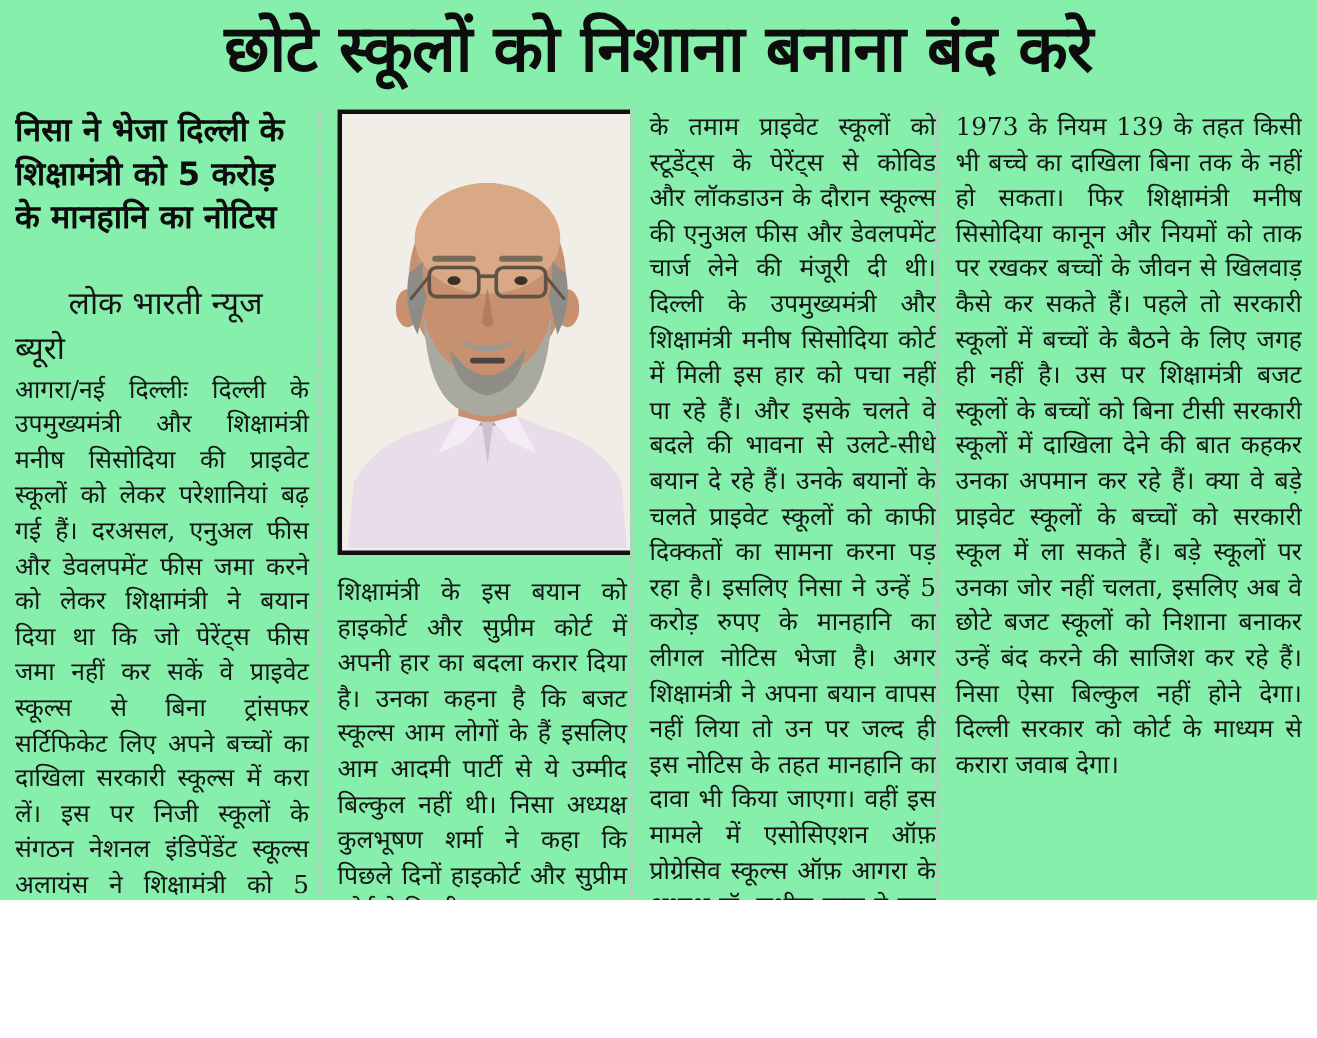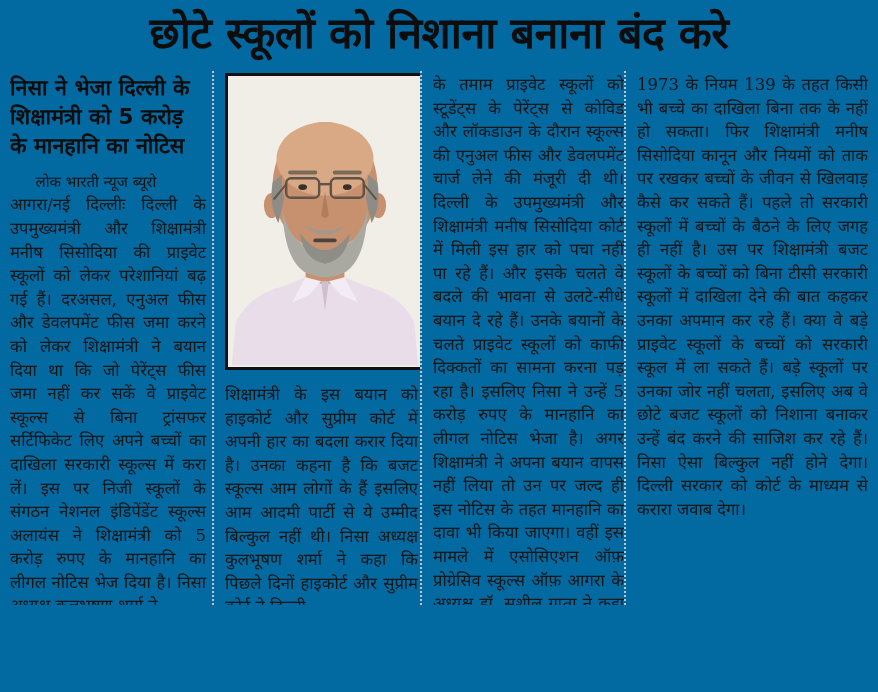--- a/index.html
+++ b/index.html
@@ -4,23 +4,23 @@
 <style>
   * { margin: 0; padding: 0; box-sizing: border-box; }
   html, body { background: #ffffff; }
   body {
     width: 878px; height: 692px;
     font-family: "DejaVu Serif", serif;
     color: #141414;
     overflow: hidden;
   }
   .page {
-    width: 878px; height: 692px;
+    width: 878px; height: 600px;
     padding: 4px 10px 6px 10px;
-    background: #0369a1;
+    background: #86efac;
     overflow: hidden;
   }
   
   .headline {
     text-align: center;
     font-family: "DejaVu Sans", sans-serif;
     font-weight: 800;
     line-height: 1.28;
     font-size: 43px;
     letter-spacing: -0.5px;
@@ -40,24 +40,24 @@
     border-left: 2px dotted #c4c4c4;
     padding-left: 11px;
   }
   .col1 { padding-right: 6px; }
   .subhead {
     font-family: "DejaVu Sans", sans-serif;
     font-weight: 700;
     font-size: 21.5px;
     line-height: 1.35;
     color: #0d0d0d;
-    margin-bottom: 12px;
+    margin-bottom: 28px;
   }
   .byline {
-    font-size: 15px;
+    font-size: 21px;
     line-height: 1.42;
     text-indent: 1.7em;
   }
   .body-text {
     font-size: 16.5px;
     line-height: 1.43;
     text-align: justify;
     color: #161616;
   }
   

